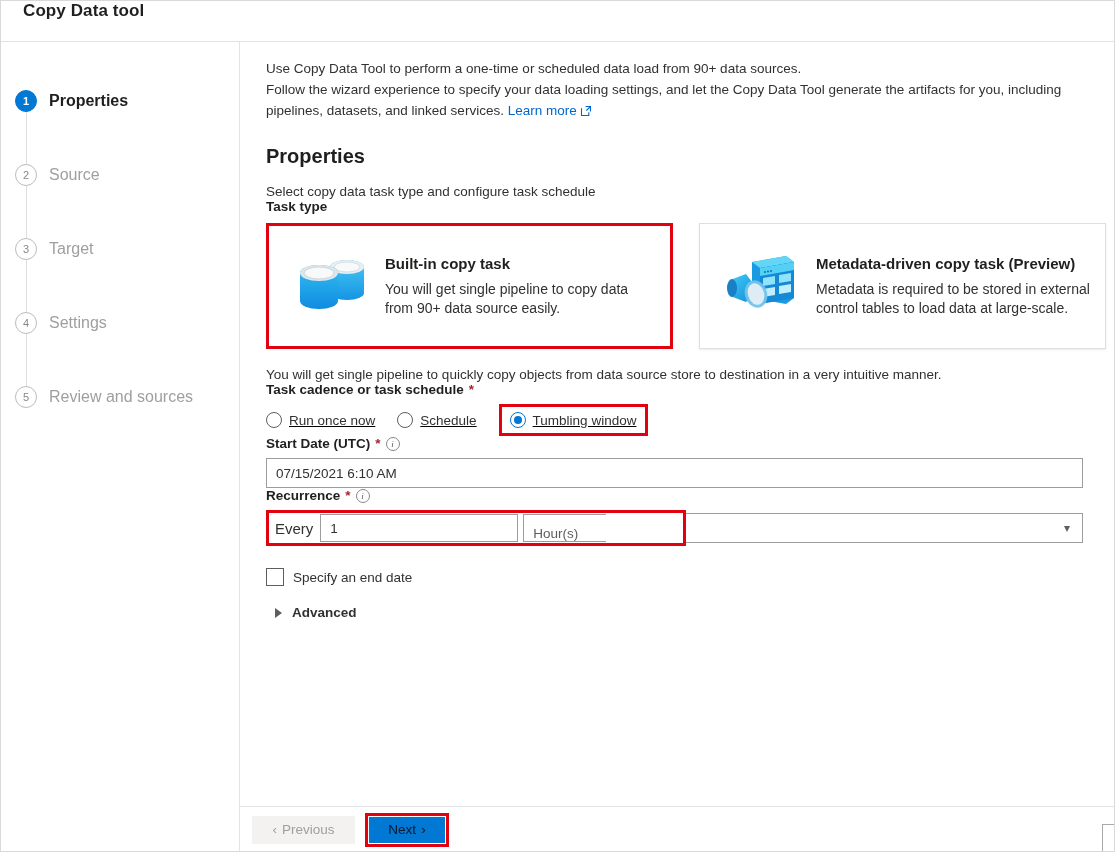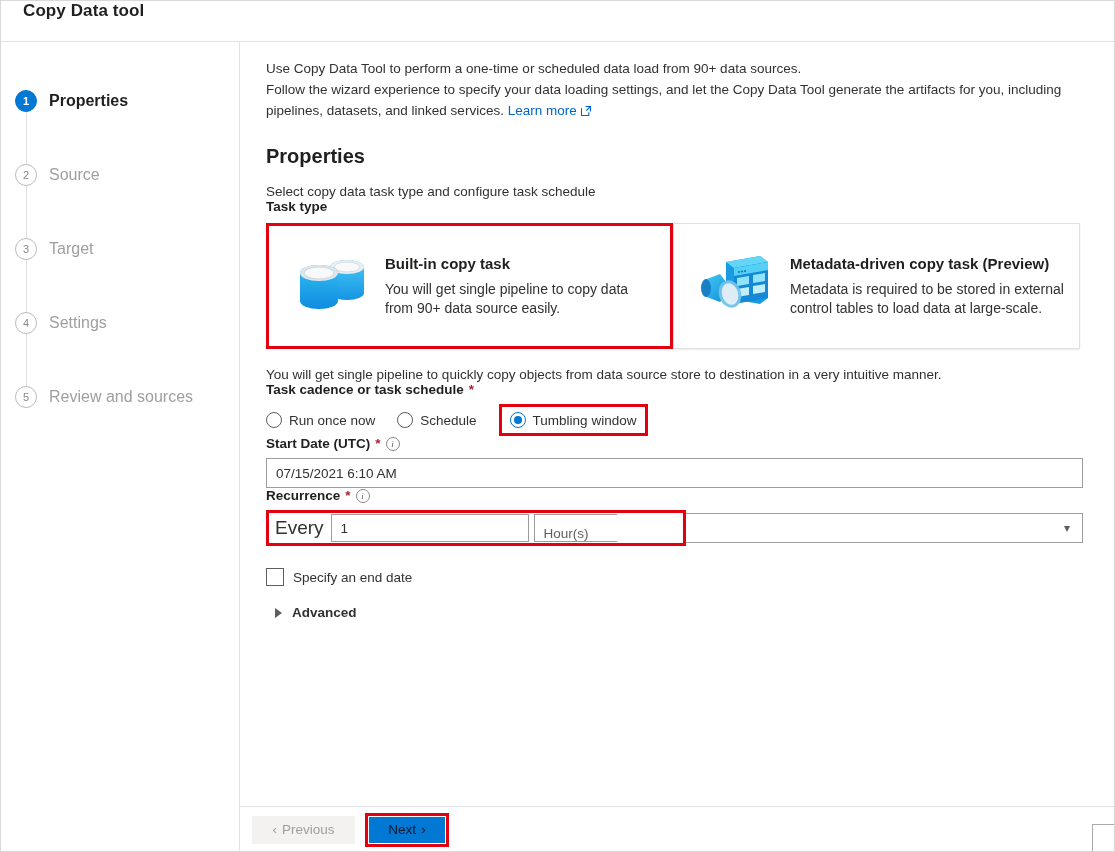--- a/index.html
+++ b/index.html
@@ -160,20 +160,21 @@
     align-items: center; justify-content: center;
     font-family: "Liberation Serif", serif;
     font-style: italic;
     font-weight: normal;
     cursor: pointer;
   }
 
   
   .cards {
     display: flex;
+    gap: 26px;
     margin-top: 9px;
   }
   .card {
     width: 407px;
     height: 126px;
     background: #ffffff;
     display: flex;
     align-items: center;
     padding: 0 14px;
     cursor: pointer;
@@ -209,20 +210,21 @@
     color: #323130;
     margin-top: 18px;
   }
 
   
   .radio-row {
     display: flex;
     align-items: center;
     margin-top: 7px;
     height: 32px;
+    text-decoration: underline;
   }
   .radio-opt {
     display: flex;
     align-items: center;
     gap: 7px;
     font-size: 13.5px;
     color: #323130;
     margin-right: 22px;
     cursor: pointer;
     height: 26px;
@@ -284,21 +286,21 @@
     height: 36px;
     padding: 0;
     position: relative;
     z-index: 3;
     background: #fff;
     width: 420px;
   }
   .recur-every {
     display: flex; align-items: center;
     padding: 0 7px 0 6px;
-    font-size: 19px;
+    font-size: 15px;
     color: #323130;
     background: #fff;
   }
   .recur-num {
     width: 198px;
     border: 1px solid #9c9c9c;
     background: #fff;
     display: flex; align-items: center;
     padding: 0 9px;
     font-size: 13.5px;

